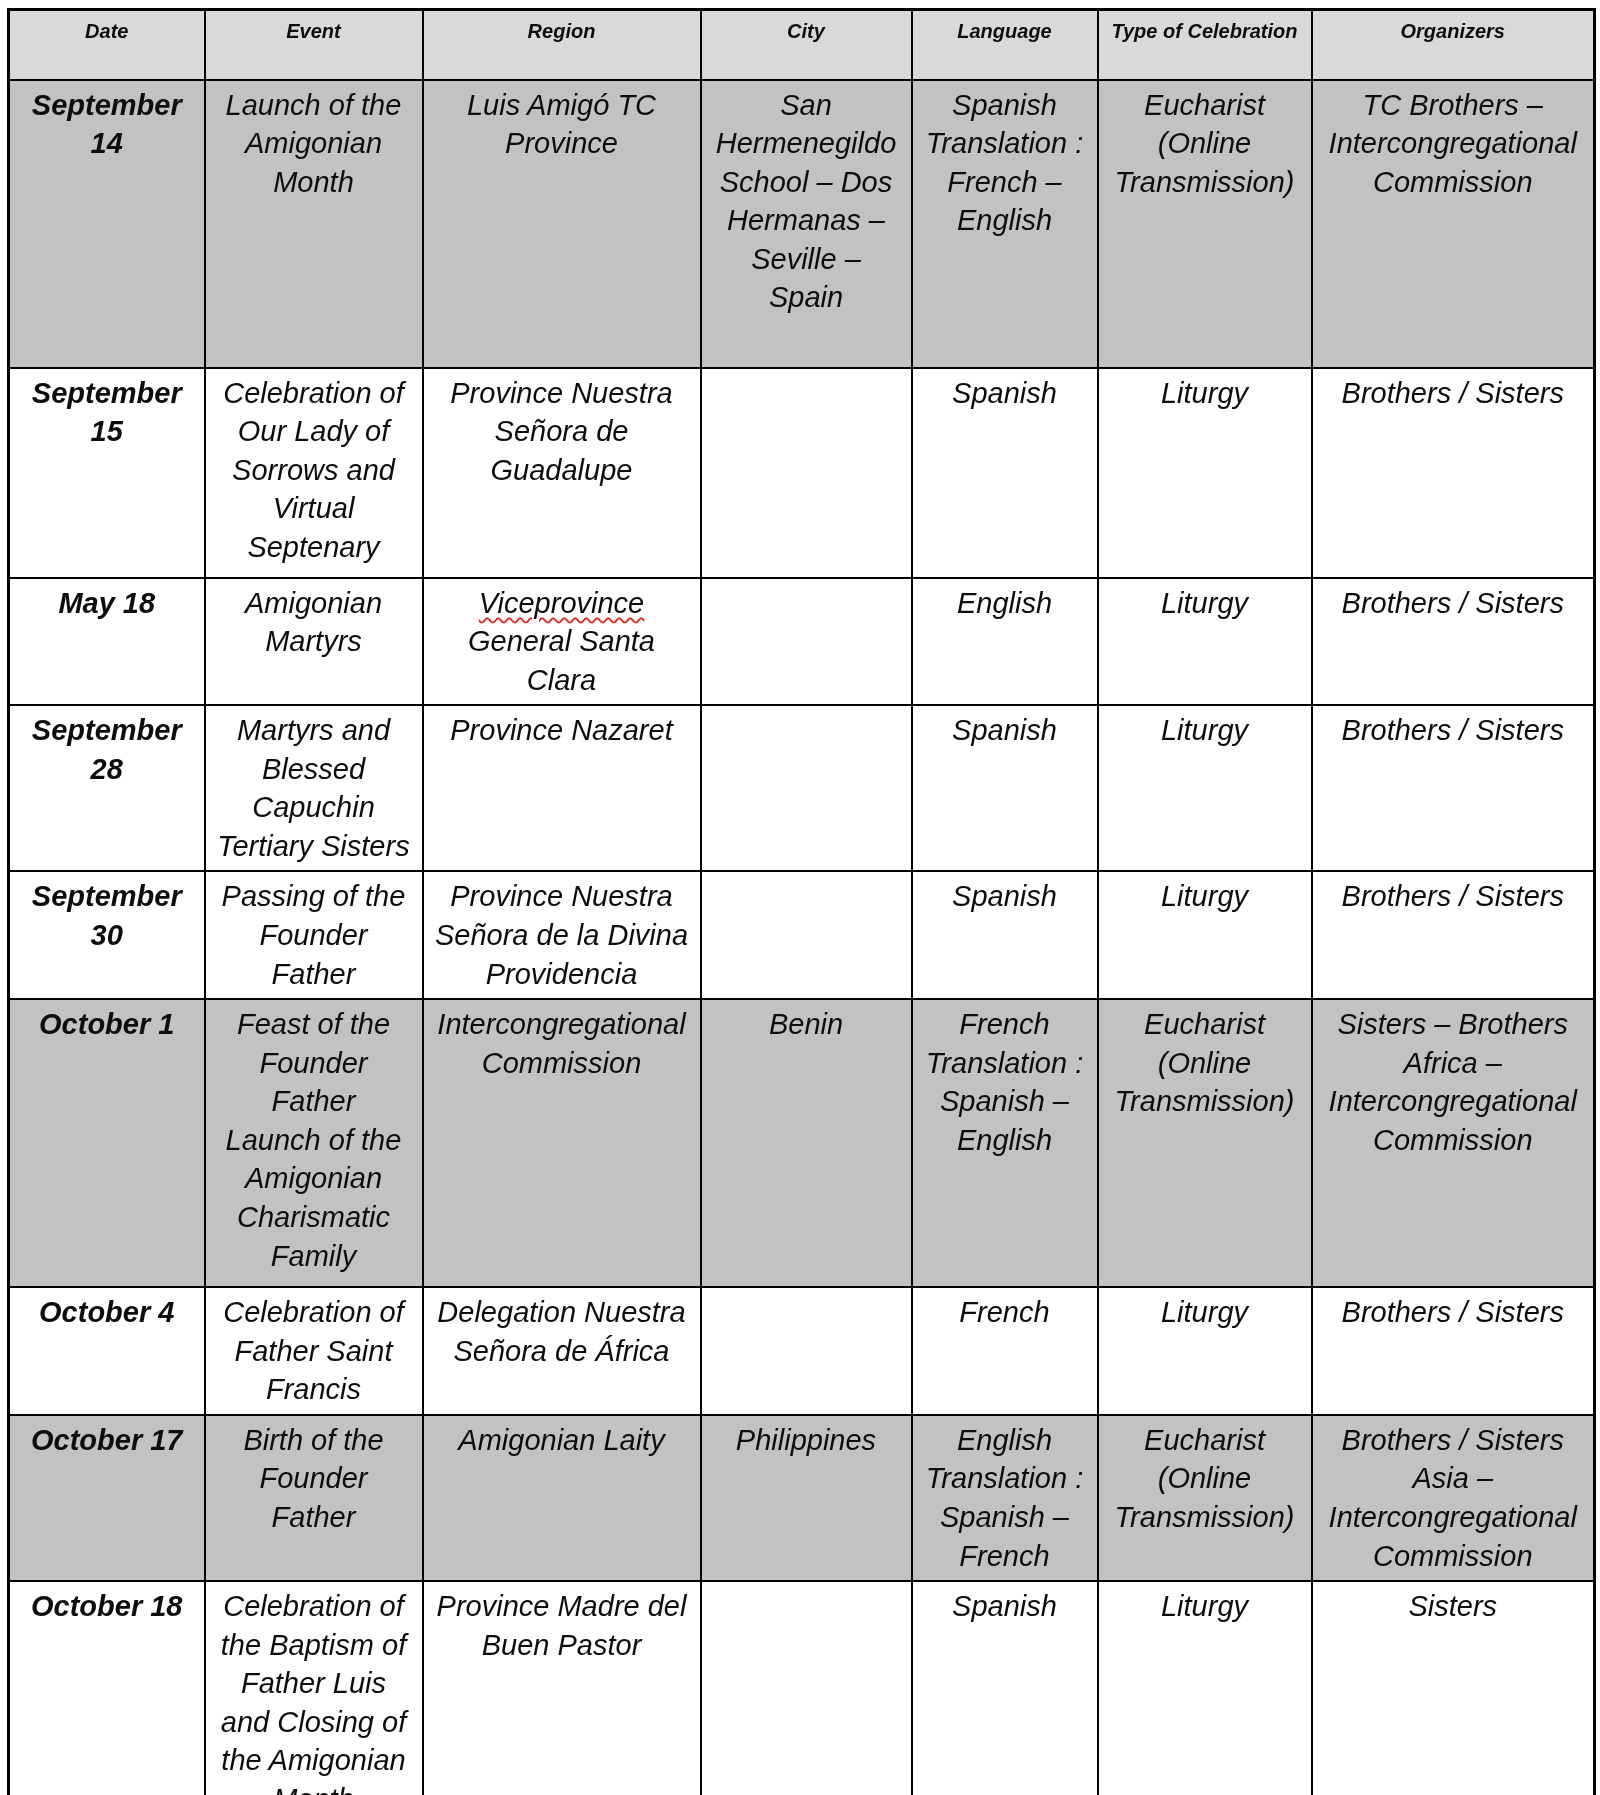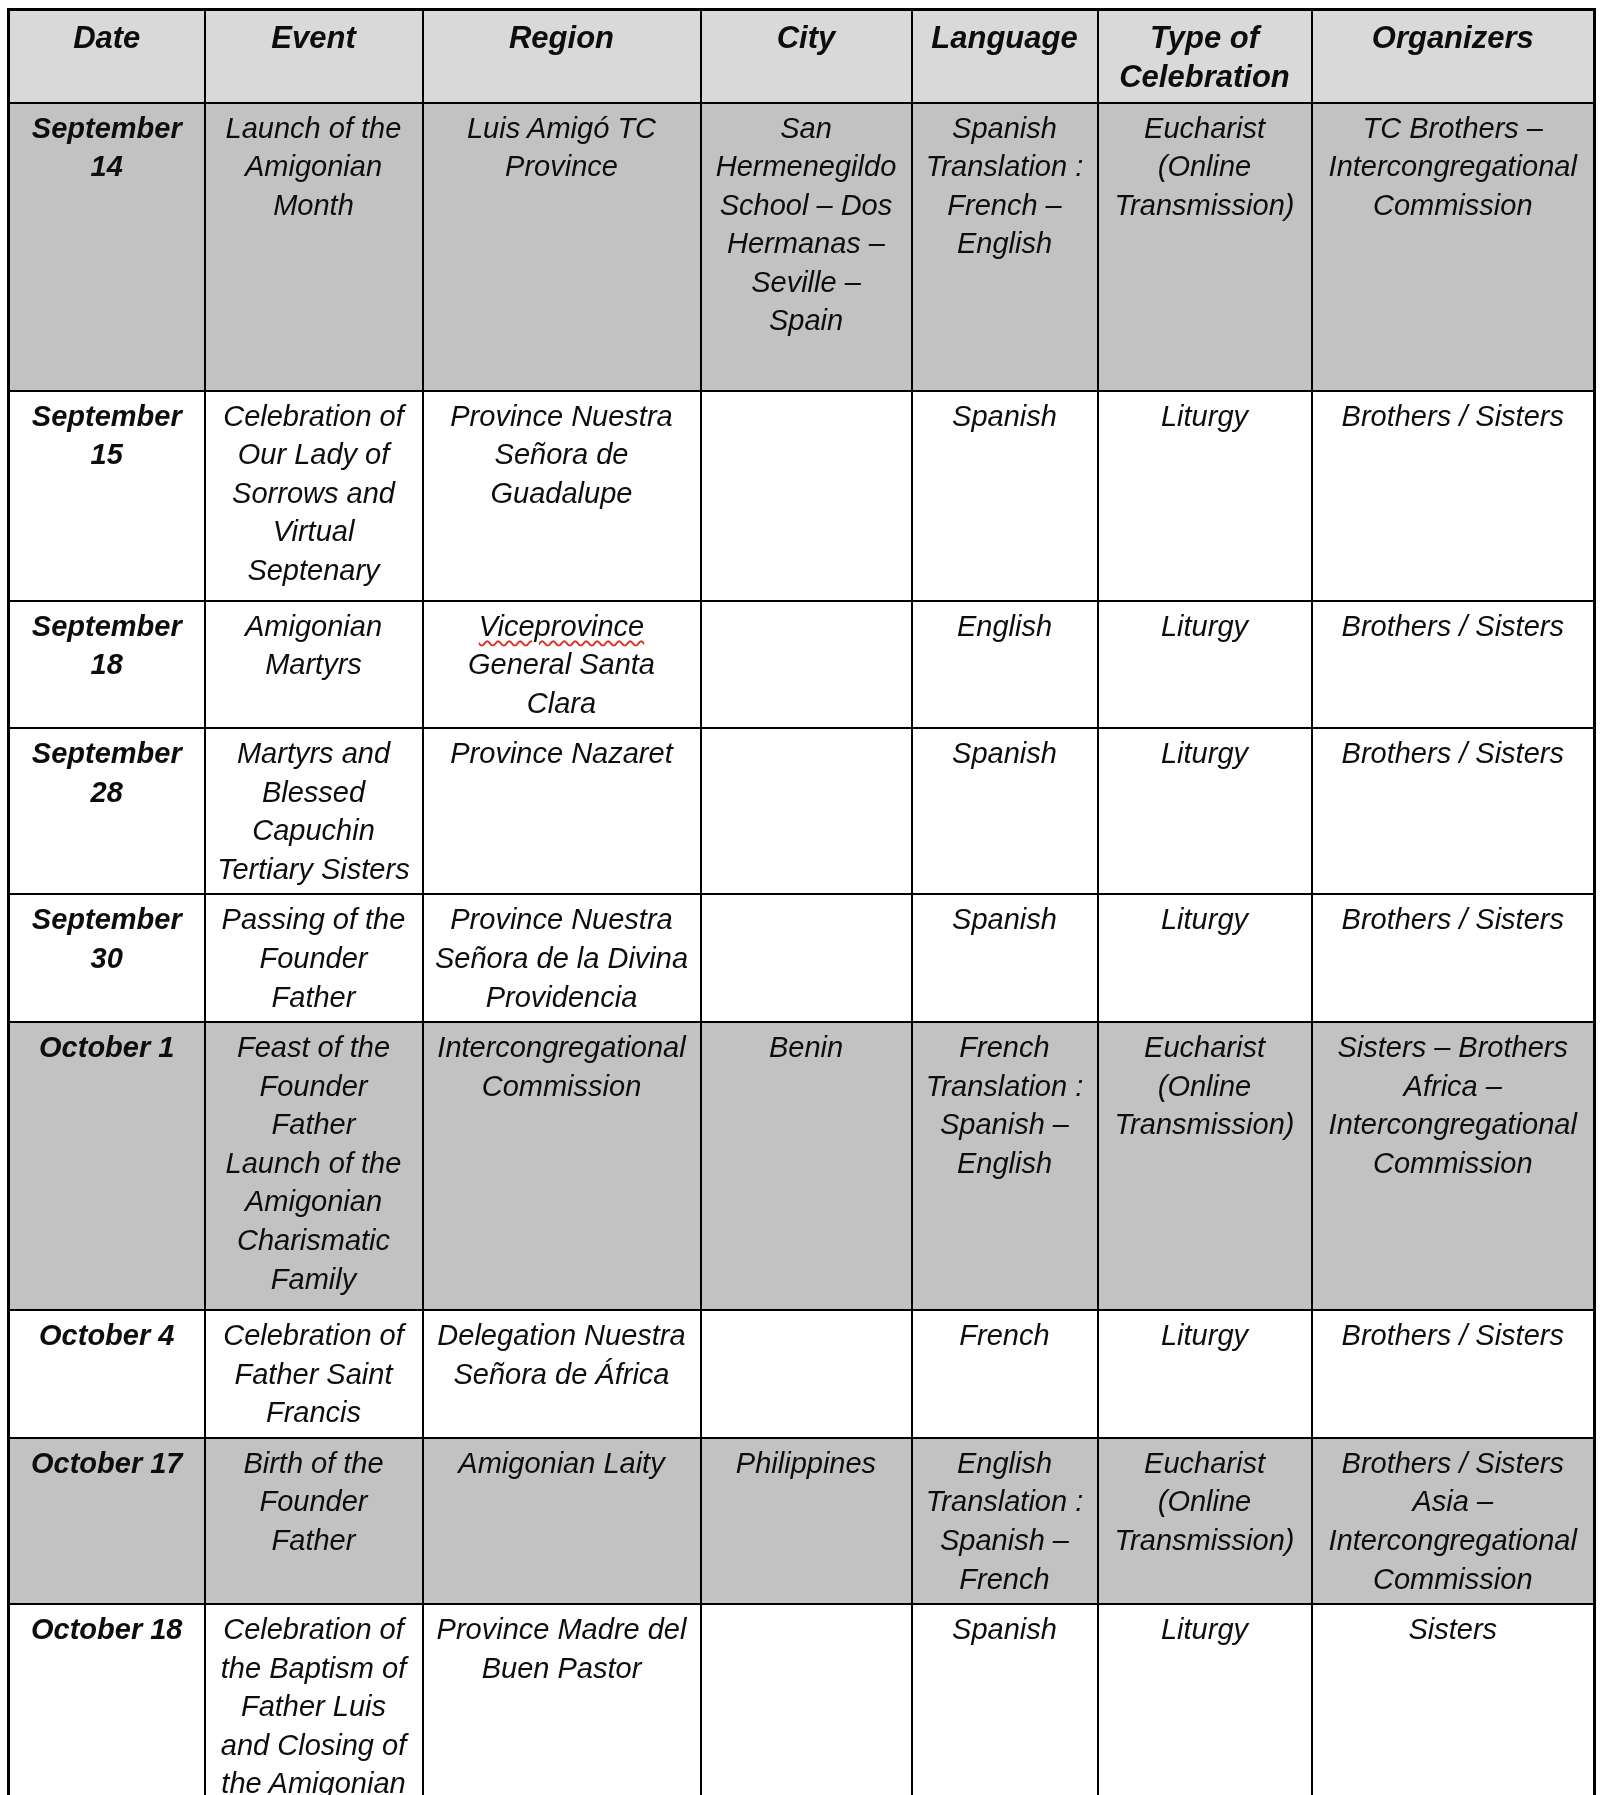--- a/index.html
+++ b/index.html
@@ -35,21 +35,21 @@
     font-size: 29px;
     line-height: 1.33;
     overflow-wrap: break-word;
     word-break: break-word;
     white-space: pre-line;
   }
   th {
     font-weight: bold;
     background: var(--header-bg);
     height: 70px;
-    font-size: 31px;
+    font-size: 20px;
     line-height: 1.25;
     padding-top: 8px;
   }
   td.date-cell { font-weight: bold; }
   tr.shaded td { background: var(--shaded-bg); }
   tbody tr:nth-child(1) td { height: 288px; margin-top: 32px; }
   tbody tr:nth-child(2) td { height: 210px; }
   tbody tr:nth-child(3) td { height: 124px; }
   tbody tr:nth-child(4) td { height: 154px; }
   tbody tr:nth-child(5) td { height: 124px; }
@@ -102,21 +102,21 @@
       <tr>
         <td class="date-cell">September 15</td>
         <td>Celebration of Our Lady of Sorrows and Virtual Septenary</td>
         <td>Province Nuestra Señora de Guadalupe</td>
         <td></td>
         <td>Spanish</td>
         <td>Liturgy</td>
         <td>Brothers / Sisters</td>
       </tr>
       <tr>
-        <td class="date-cell">September 18</td>
+        <td class="date-cell">May 18</td>
         <td>Amigonian Martyrs</td>
         <td><span class="squiggle">Viceprovince</span> General Santa Clara</td>
         <td></td>
         <td>English</td>
         <td>Liturgy</td>
         <td>Brothers / Sisters</td>
       </tr>
       <tr>
         <td class="date-cell">September 28</td>
         <td>Martyrs and Blessed Capuchin Tertiary Sisters</td>

